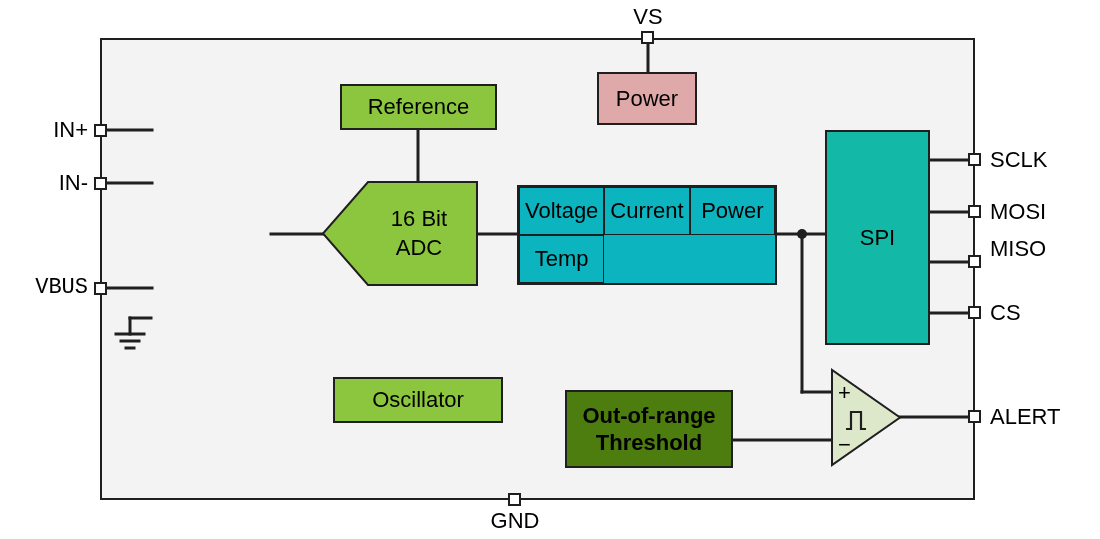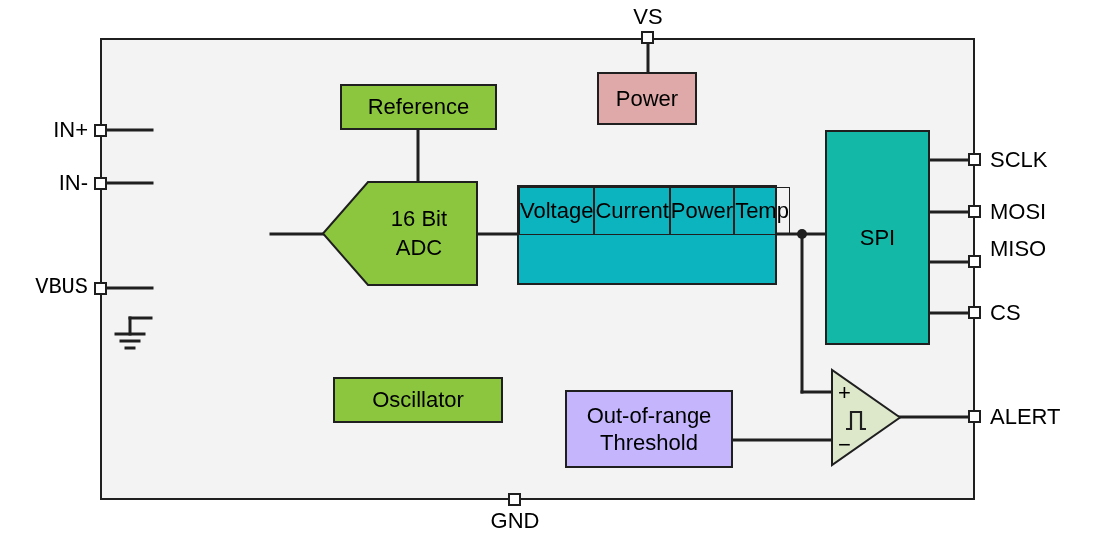--- a/index.html
+++ b/index.html
@@ -16,34 +16,34 @@
   .block{
     position:absolute;border:2px solid #1f1f1f;box-sizing:border-box;
     display:flex;align-items:center;justify-content:center;
     font-size:22px;text-align:center;line-height:1.25;
   }
   .block.col{flex-direction:column;}
   .green{background:#8cc63e;}
   .orange{background:#f5c28f;}
   .pink{background:#dfa9a9;}
   .sage{background:#14b8a6;}
-  .cyanbox{background:#c4b5fd;}
+  .cyanbox{background:#4d7c0f;font-weight:bold;}
   .pin{
     position:absolute;width:13px;height:13px;background:#ffffff;
     border:2px solid #1f1f1f;box-sizing:border-box;
   }
   .lbl{
     position:absolute;font-size:22px;height:26px;line-height:26px;white-space:nowrap;
   }
   .lbl.r{text-align:right;}
   .lbl.c{text-align:center;}
   .regs{
     position:absolute;left:517px;top:185px;width:260px;height:100px;
     background:#0cb4bf;border:2px solid #1f1f1f;box-sizing:border-box;
-    display:grid;grid-template-columns:1fr 1fr 1fr 1fr;grid-template-rows:1fr 1fr;
+    display:grid;grid-template-columns:1fr 1fr 1fr;grid-template-rows:1fr 1fr;
   }
   .regs .cell{
     border:1px solid #1f1f1f;display:flex;align-items:center;justify-content:center;
     font-size:22px;
   }
   .adc-text{
     position:absolute;left:358px;top:204px;width:122px;
     font-size:22px;line-height:29px;text-align:center;
   }
 </style>

